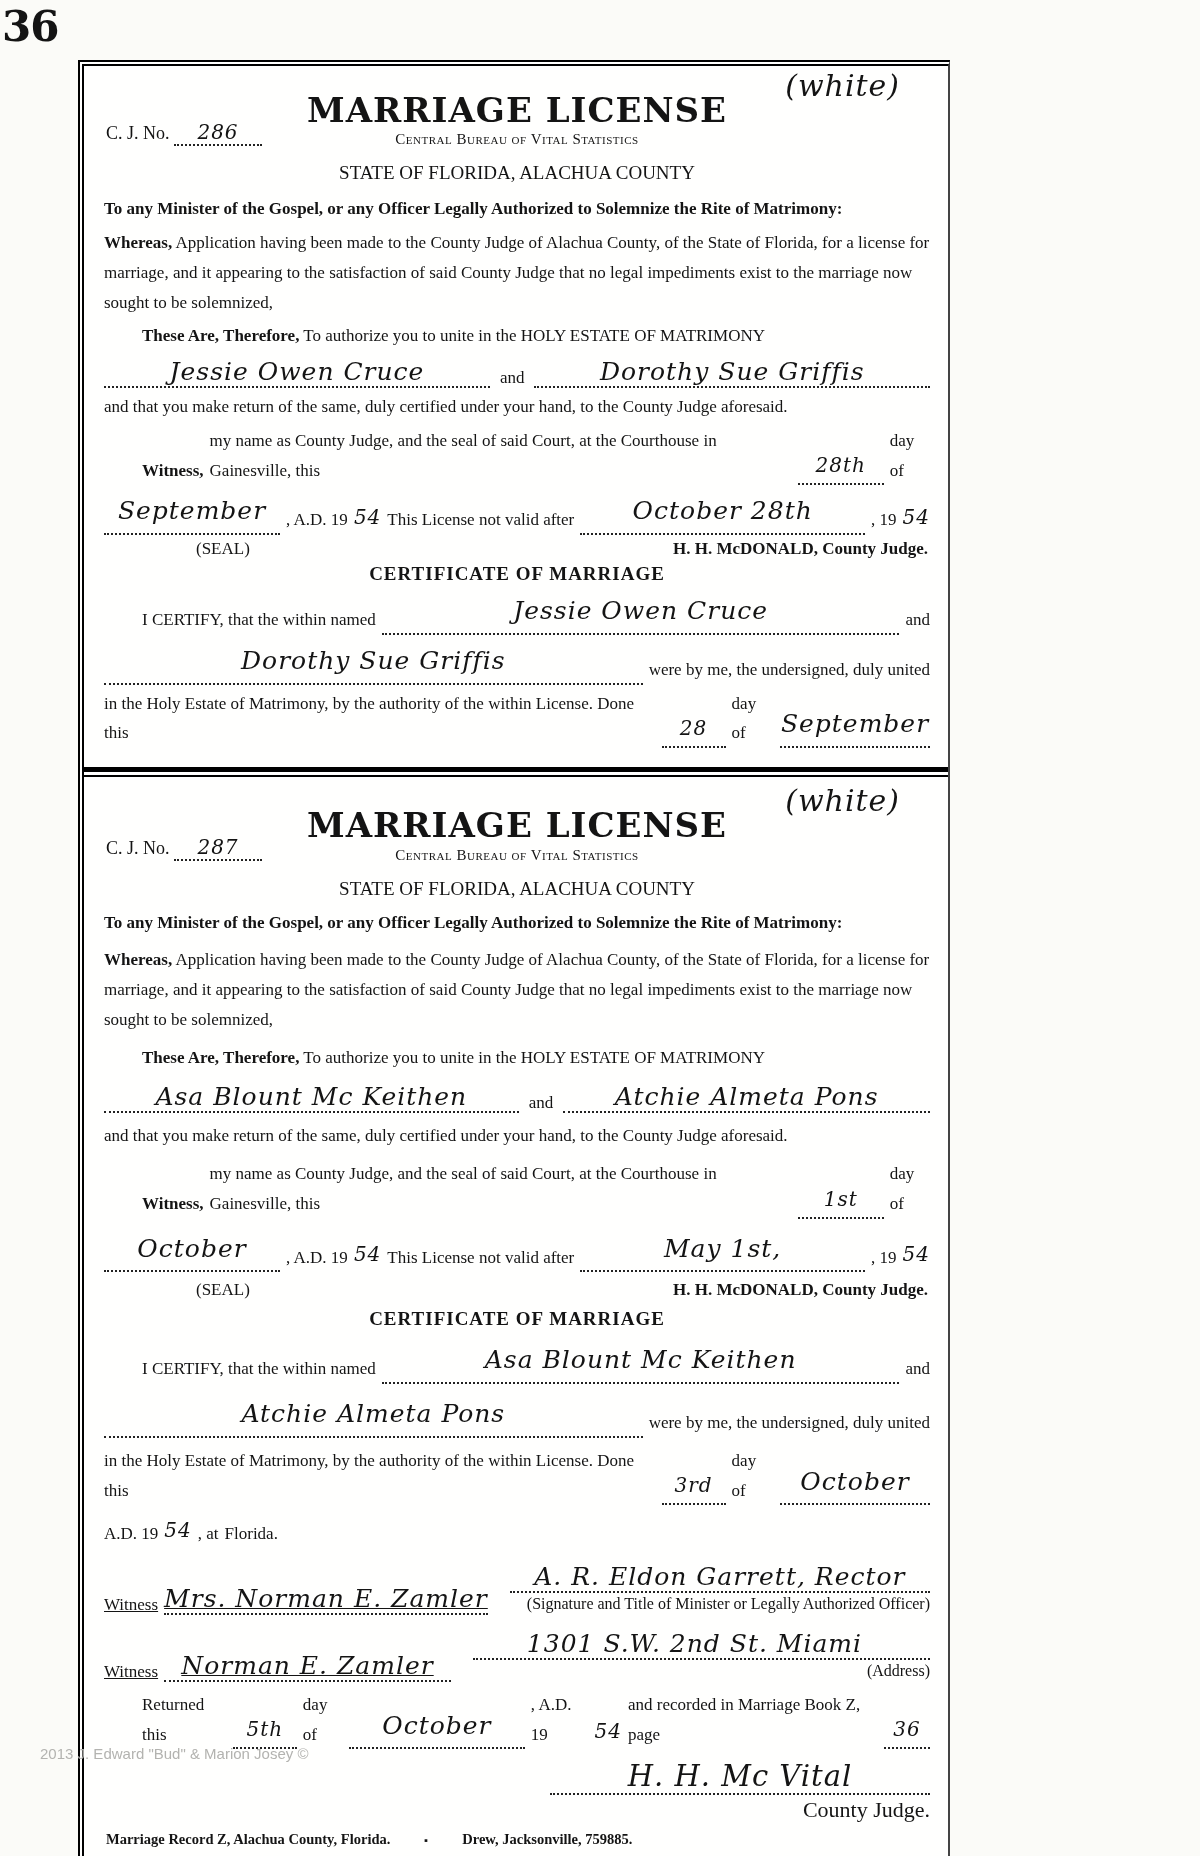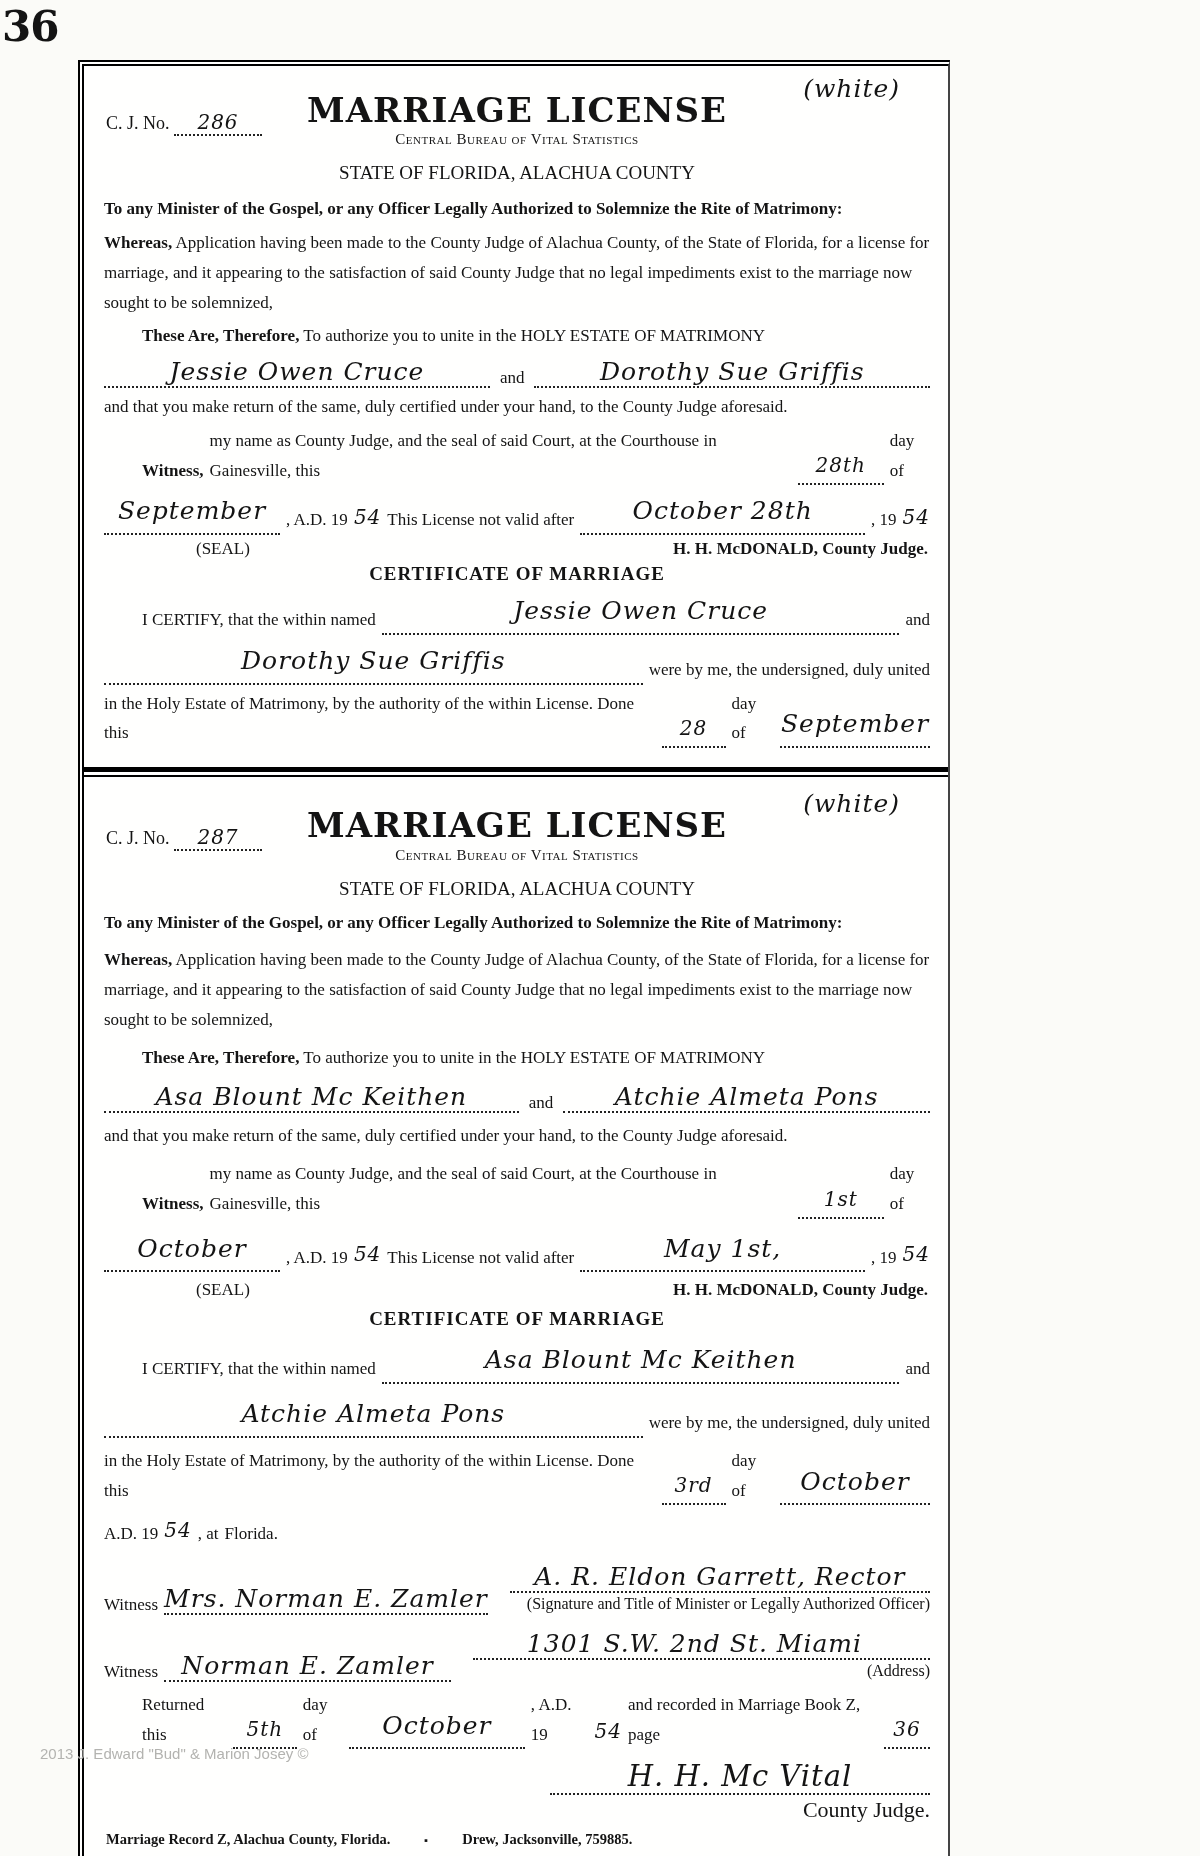--- a/index.html
+++ b/index.html
@@ -35,34 +35,34 @@
   .license { position:relative; padding:2px 4px 0 4px; }
   .lic1 { height:742px; overflow:hidden; }
   .lic2 { flex:0 1 auto; }
   .separator {
     border-top:5px solid #000;
     border-bottom:2px solid #000;
     height:3px;
     margin:4px -14px 4px -16px;
   }
   .annotation {
-    position:absolute; top:8px; right:34px;
-    font-size:25px; z-index:3;
+    position:absolute; top:2px; right:34px;
+    font-size:30px; z-index:3;
   }
   .hw {
     font-family:"DejaVu Serif", serif;
     font-style:italic;
     letter-spacing:1px;
     white-space:nowrap;
   }
   .hw-name { font-size:25px; }
   .hw-sm { font-size:20px; }
   .hw-sig { font-size:29px; }
   .hdr { position:relative; text-align:center; margin-top:24px; }
-  .cj { position:absolute; left:2px; top:18px; font-size:18px; }
+  .cj { position:absolute; left:2px; top:28px; font-size:18px; }
   .cjfill { display:inline-block; min-width:88px; text-align:center; border-bottom:2px dotted #222; }
   .title {
     font-family:"DejaVu Serif", serif;
     font-size:34px; font-weight:bold; letter-spacing:1px; line-height:1.1;
   }
   .bureau { font-size:15px; font-variant:small-caps; letter-spacing:0.5px; margin-top:2px; }
   .stateline { font-size:19px; margin-top:14px; }
   .para { font-size:17px; line-height:1.75; margin:4px 0; }
   .lic2 .para { margin:8px 0; }
   .bold { font-weight:bold; }
@@ -81,21 +81,21 @@
   .names-row { display:flex; align-items:flex-end; gap:10px; margin:6px 0 4px 0; font-size:17px; }
   .lic2 .names-row { margin:10px 0 8px 0; }
   .seal-row { display:flex; justify-content:space-between; font-size:17px; margin:4px 0; }
   .lic2 .seal-row { margin:8px 0; }
   .seal-label { margin-left:92px; }
   .judge-line { font-weight:bold; margin-right:2px; }
   .cert-title { text-align:center; font-size:19px; font-weight:bold; letter-spacing:1px; margin:2px 0; }
   .lic2 .cert-title { margin:4px 0; }
   .wrow { display:flex; align-items:flex-end; gap:22px; margin:8px 0 2px 0; font-size:17px; }
   .lic2 .wrow { margin:14px 0 2px 0; }
-  .wleft { flex:0 0 42%; display:flex; align-items:flex-end; gap:6px; }
+  .wleft { flex:0 0 42%; display:flex; align-items:flex-end; gap:6px;text-decoration:underline; }
   .wright { flex:1 1 auto; text-align:center; }
   .block { display:block; }
   .caption { font-size:16px; text-align:right; line-height:1.3; margin-top:1px; }
   .caption-r { text-align:right; font-weight:normal; font-size:22px; }
   .place-wrap { position:relative; }
   .place-note { position:absolute; top:-20px; left:50%; font-size:19px; }
   .addr2 { margin-left:14px; }
   .sigblock { width:46%; margin-left:auto; margin-top:4px; }
   .lic2 .sigblock { margin-top:10px; }
   .sigblock .fill { width:100%; box-sizing:border-box; }

